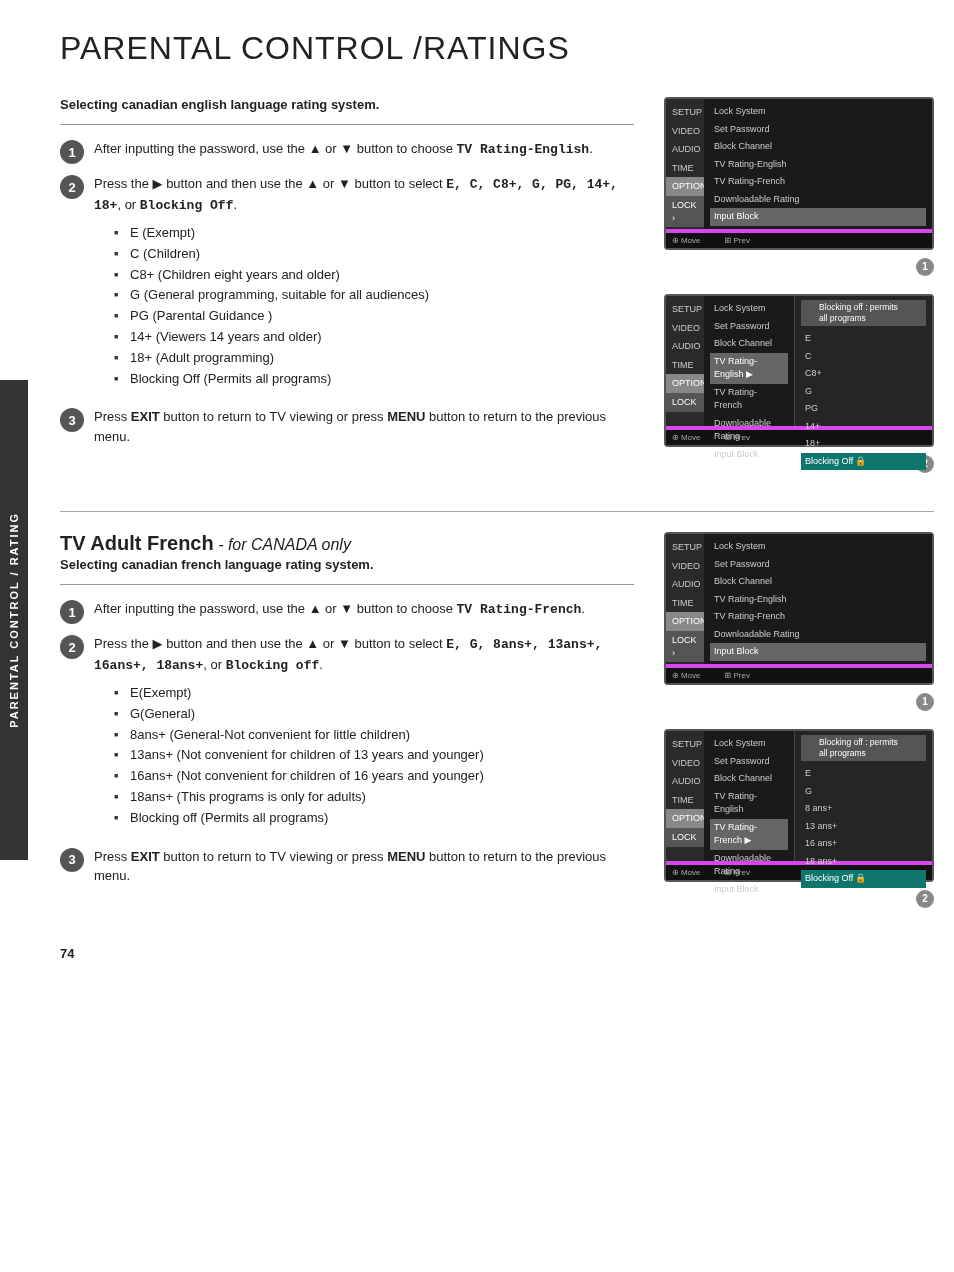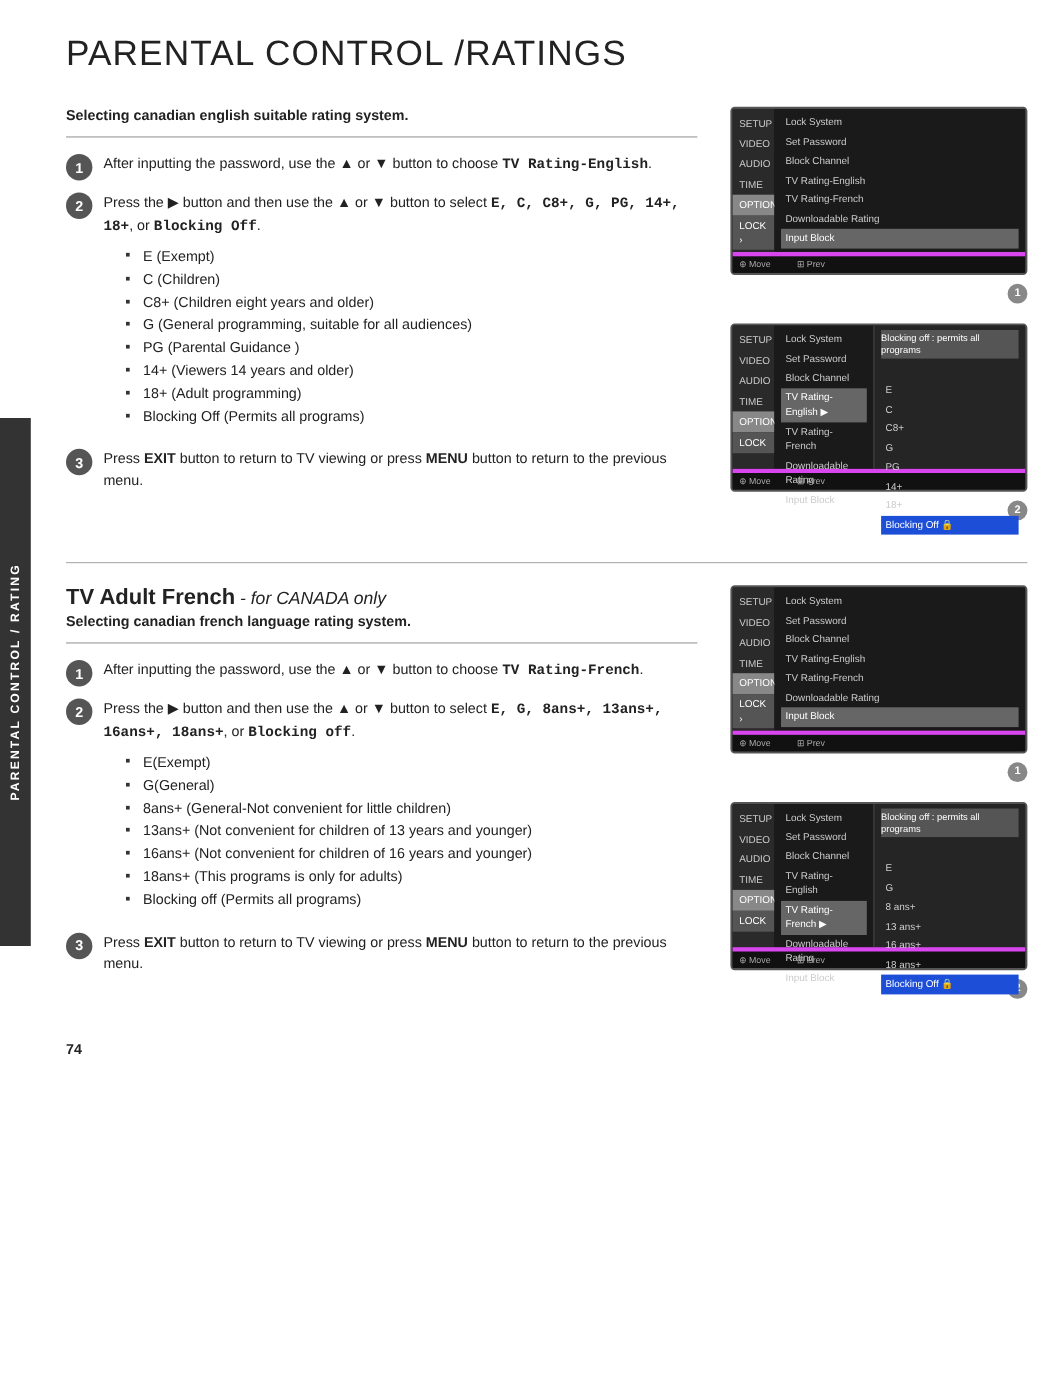--- a/index.html
+++ b/index.html
@@ -243,31 +243,31 @@
     }
 
     .tv-sub-item {
       padding: 2px 4px;
       font-size: 9px;
       color: #ccc;
       line-height: 1.5;
     }
 
     .tv-sub-item.active {
-      background: #1d4ed8;
+      background: #0f766e;
       color: #fff;
     }
 
     .tv-sub-header {
       font-size: 8.5px;
       color: #fff;
-      padding: 2px 0;
+      padding: 2px 18px;
       line-height: 1.3;
       background: #555;
-      margin-bottom: 20px;
+      margin-bottom: 4px;
     }
 
     .tv-footer {
       display: flex;
       gap: 24px;
       padding: 3px 6px;
       background: #111;
       border-top: 4px solid #d946ef;
       font-size: 8px;
       color: #aaa;
@@ -304,21 +304,21 @@
 </div>
 
 <div class="main-content">
 
   <h1 class="page-title">PARENTAL CONTROL /RATINGS</h1>
 
   <div class="section">
     <div class="section-layout">
       <div class="section-left">
 
-        <p class="section-subtitle">Selecting canadian english suitable rating system.</p>
+        <p class="section-subtitle">Selecting canadian english language rating system.</p>
 
         <hr class="section-divider">
 
         <div class="steps-container">
 
           <div class="step">
             <div class="step-number">1</div>
             <div class="step-content">
               After inputting the password, use the ▲ or ▼ button to choose <span class="mono bold">TV Rating-English</span>.
             </div>

